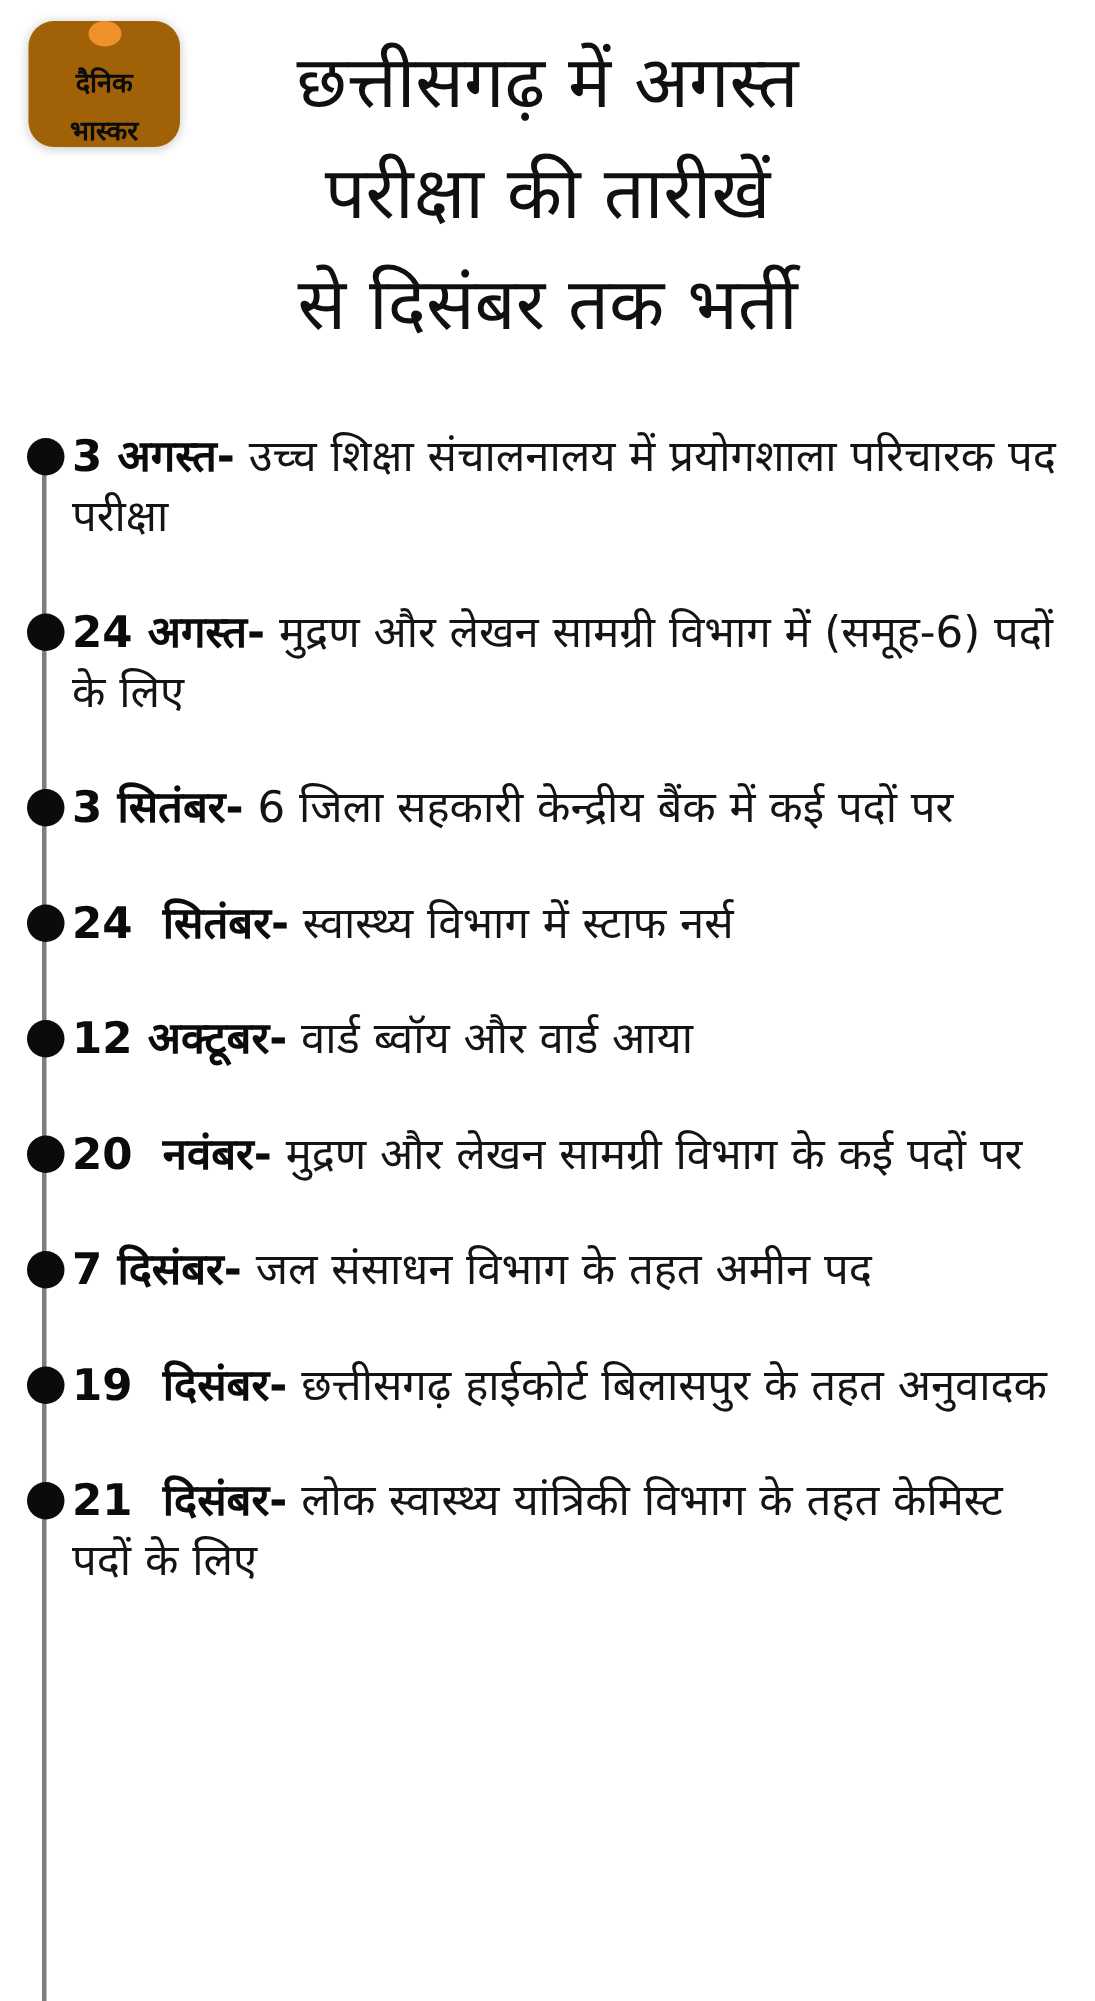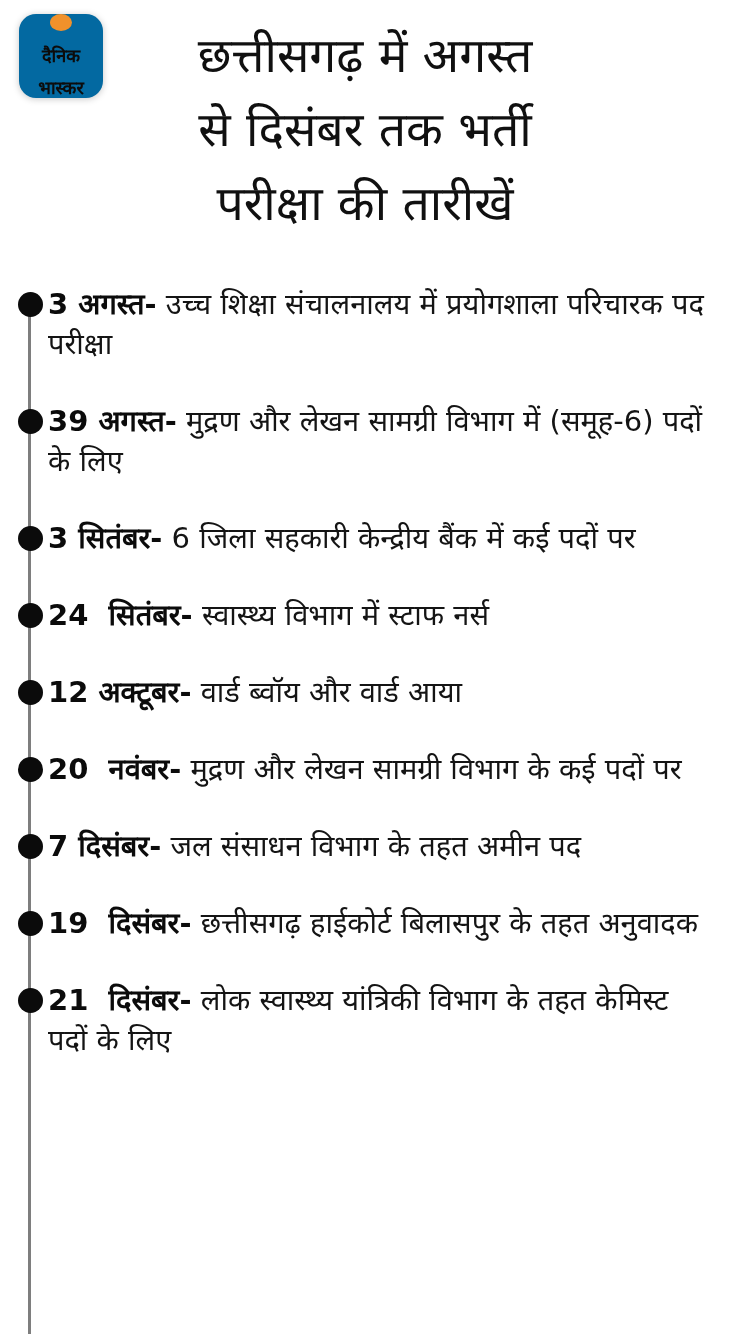--- a/index.html
+++ b/index.html
@@ -8,22 +8,22 @@
     background: #ffffff;
     font-family: "DejaVu Sans", sans-serif;
     color: #111111;
     overflow: hidden;
     position: relative;
   }
 
   
   .logo {
     position: absolute; left: 19px; top: 14px;
-    width: 84px; height: 84px;
-    background: #0369a1;
+    width: 101px; height: 84px;
+    background: #a16207;
     border-radius: 17px;
     box-shadow: 0 1px 7px rgba(0,0,0,.22);
     display: flex; flex-direction: column;
     align-items: center; justify-content: center;
     z-index: 2;
     gap: 12px;
   }
   .logo-dot {
     width: 22px; height: 22px; border-radius: 50%;
     background: var(--accent, #F0912B);
@@ -85,37 +85,37 @@
 <div class="page">
 
   <div class="logo">
     <span class="logo-dot"></span>
     <span class="logo-text">दैनिक</span>
     <span class="logo-text">भास्कर</span>
   </div>
 
   <h1 class="title">
     <span class="title-line">छत्तीसगढ़ में अगस्त</span>
+    <span class="title-line">परीक्षा की तारीखें</span>
     <span class="title-line">से दिसंबर तक भर्ती</span>
-    <span class="title-line">परीक्षा की तारीखें</span>
   </h1>
 
   <div class="tl-line"></div>
 
   <div class="timeline">
 
   <div class="tl-item">
     <span class="tl-bullet"></span>
     <b class="tl-date">3 अगस्त-</b>
     <span class="tl-desc">उच्च शिक्षा संचालनालय में प्रयोगशाला परिचारक पद परीक्षा</span>
   </div>
 
   <div class="tl-item">
     <span class="tl-bullet"></span>
-    <b class="tl-date">39 अगस्त-</b>
+    <b class="tl-date">24 अगस्त-</b>
     <span class="tl-desc">मुद्रण और लेखन सामग्री विभाग में (समूह-6) पदों के लिए</span>
   </div>
 
   <div class="tl-item">
     <span class="tl-bullet"></span>
     <b class="tl-date">3 सितंबर-</b>
     <span class="tl-desc">6 जिला सहकारी केन्द्रीय बैंक में कई पदों पर</span>
   </div>
 
 

